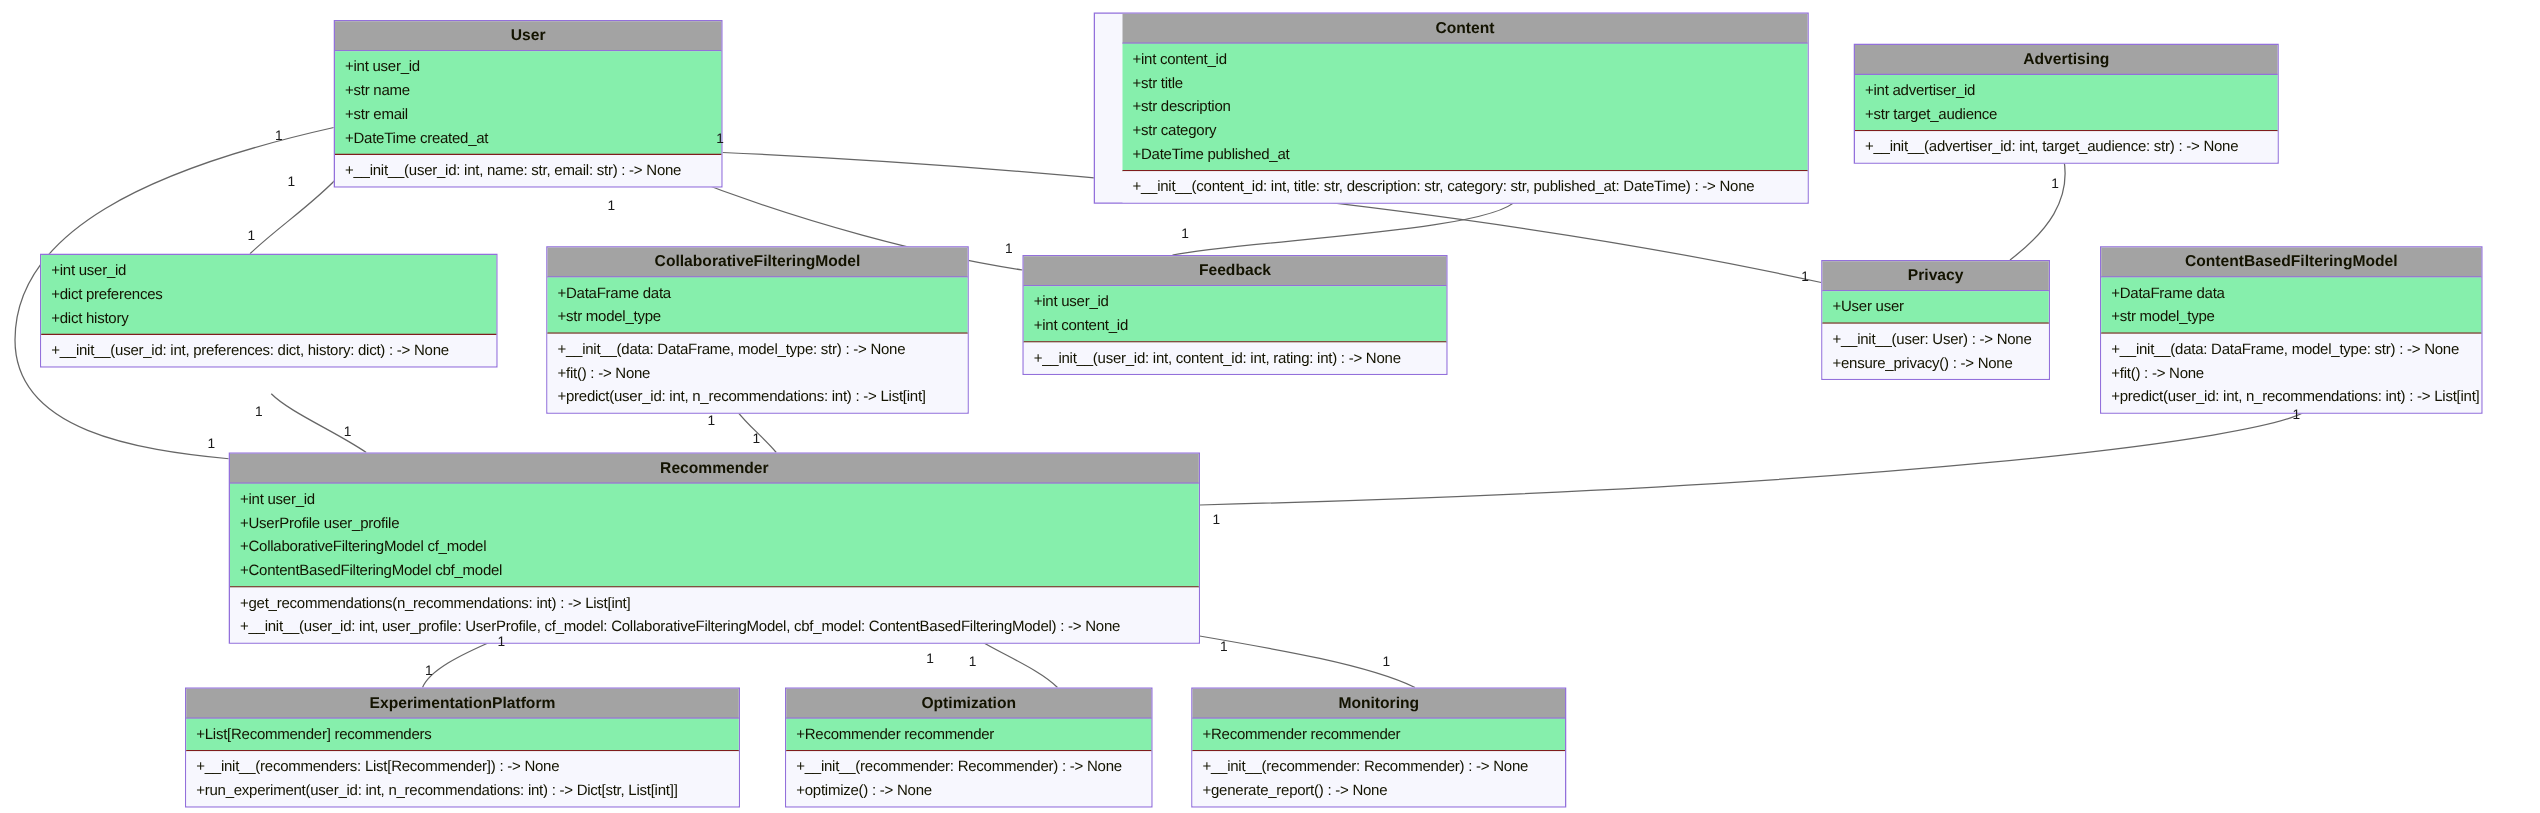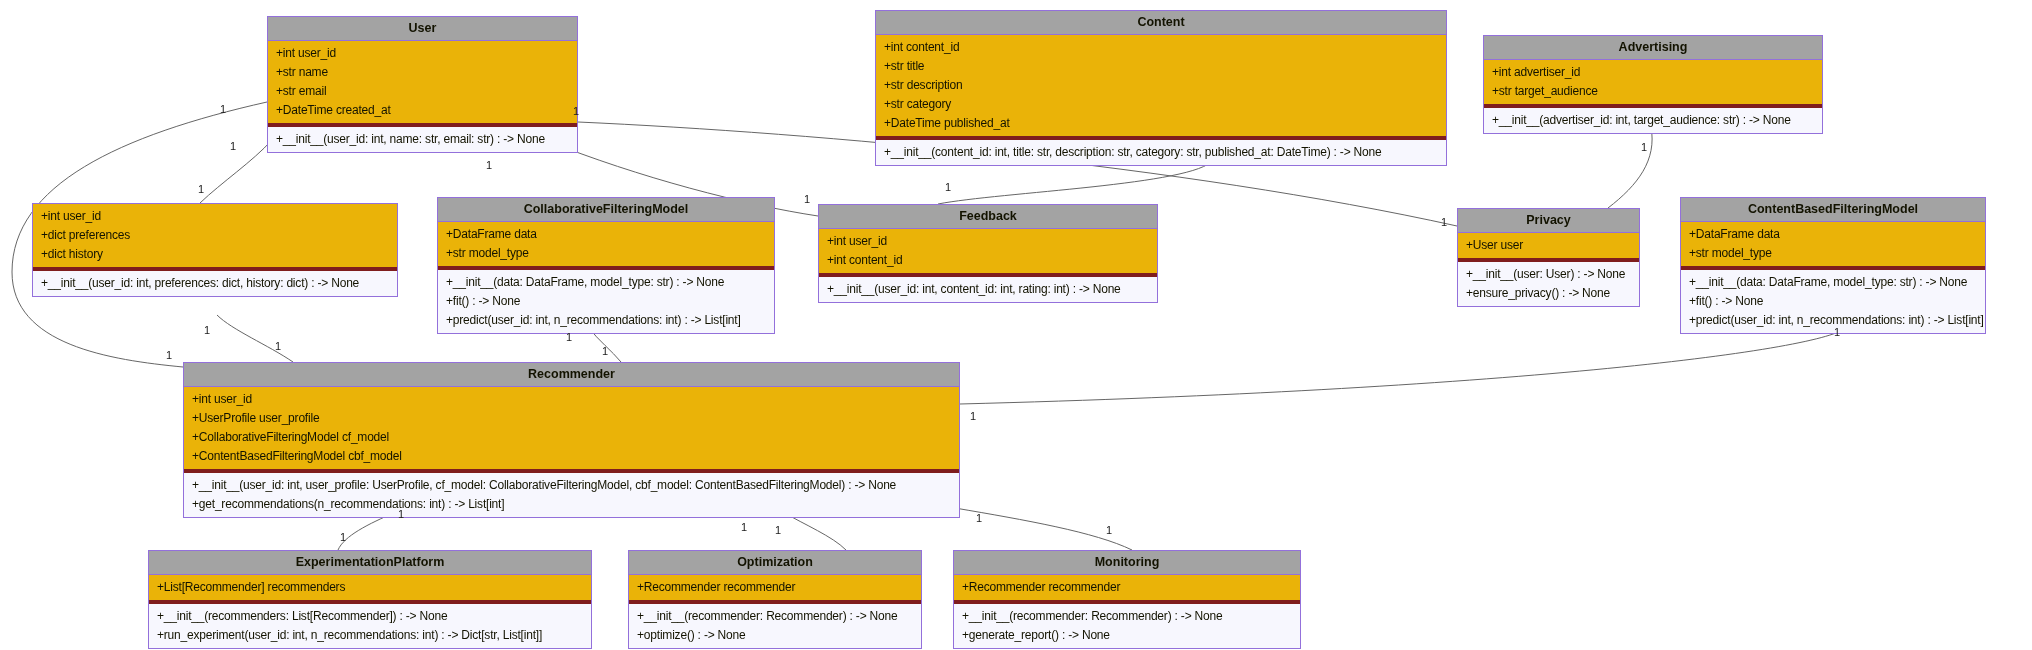--- a/index.html
+++ b/index.html
@@ -4,21 +4,21 @@
 <style>
   html,body{margin:0;padding:0;background:#ffffff;}
   body{width:2032px;height:650px;overflow:hidden;position:relative;
        font-family:"Liberation Sans", sans-serif;}
   #diagram{position:absolute;left:0;top:0;width:2032px;height:650px;}
   #edge-layer{position:absolute;left:0;top:0;z-index:1;}
   .class-box{position:absolute;z-index:2;border:1px solid #9370DB;background:#f7f7fe;
              box-sizing:border-box;font-size:12px;color:#131300;}
   .class-title{background:#a3a3a3;border-bottom:1px solid #9370DB;height:23px;line-height:23px;
                text-align:center;font-weight:bold;font-size:12.5px;white-space:nowrap;}
-  .class-attrs{background:#eab308;border-bottom:4px solid #7f1d1d;padding:3px 8px;}
+  .class-attrs{background:#86efac;border-bottom:1px solid #7f1d1d;padding:3px 8px;}
   .class-methods{background:#f7f7fe;padding:3px 8px;}
   .member-row{height:19px;line-height:19px;white-space:nowrap;letter-spacing:-0.2px;font-size:12px;}
   .mult-label{position:absolute;z-index:3;font-size:11px;color:#1a1a1a;line-height:11px;}
 </style>
 </head>
 <body>
 
 <div id="diagram">
   <svg id="edge-layer" width="2032" height="650">
       <path d="M272,140 C252,162 222,182 200,203" fill="none" stroke="#666666" stroke-width="1"></path>
@@ -61,21 +61,21 @@
       <div class="class-attrs">
         <div class="member-row">+int user_id</div>
         <div class="member-row">+str name</div>
         <div class="member-row">+str email</div>
         <div class="member-row">+DateTime created_at</div>
       </div>
       <div class="class-methods">
         <div class="member-row">+__init__(user_id: int, name: str, email: str) : -&gt; None</div>
       </div>
     </div>
-    <div class="class-box" style="left: 875px; top: 10px; width: 572px;">
+    <div class="class-box" style="left: 875px; top: 10px; width: 572px; padding-left: 22px;">
       <div class="class-title">Content</div>
       <div class="class-attrs">
         <div class="member-row">+int content_id</div>
         <div class="member-row">+str title</div>
         <div class="member-row">+str description</div>
         <div class="member-row">+str category</div>
         <div class="member-row">+DateTime published_at</div>
       </div>
       <div class="class-methods">
         <div class="member-row">+__init__(content_id: int, title: str, description: str, category: str, published_at: DateTime) : -&gt; None</div>
@@ -147,22 +147,22 @@
     </div>
     <div class="class-box" style="left: 183px; top: 362px; width: 777px;">
       <div class="class-title">Recommender</div>
       <div class="class-attrs">
         <div class="member-row">+int user_id</div>
         <div class="member-row">+UserProfile user_profile</div>
         <div class="member-row">+CollaborativeFilteringModel cf_model</div>
         <div class="member-row">+ContentBasedFilteringModel cbf_model</div>
       </div>
       <div class="class-methods">
+        <div class="member-row">+get_recommendations(n_recommendations: int) : -&gt; List[int]</div>
         <div class="member-row">+__init__(user_id: int, user_profile: UserProfile, cf_model: CollaborativeFilteringModel, cbf_model: ContentBasedFilteringModel) : -&gt; None</div>
-        <div class="member-row">+get_recommendations(n_recommendations: int) : -&gt; List[int]</div>
       </div>
     </div>
     <div class="class-box" style="left: 148px; top: 550px; width: 444px;">
       <div class="class-title">ExperimentationPlatform</div>
       <div class="class-attrs">
         <div class="member-row">+List[Recommender] recommenders</div>
       </div>
       <div class="class-methods">
         <div class="member-row">+__init__(recommenders: List[Recommender]) : -&gt; None</div>
         <div class="member-row">+run_experiment(user_id: int, n_recommendations: int) : -&gt; Dict[str, List[int]]</div>
@@ -171,21 +171,21 @@
     <div class="class-box" style="left: 628px; top: 550px; width: 294px;">
       <div class="class-title">Optimization</div>
       <div class="class-attrs">
         <div class="member-row">+Recommender recommender</div>
       </div>
       <div class="class-methods">
         <div class="member-row">+__init__(recommender: Recommender) : -&gt; None</div>
         <div class="member-row">+optimize() : -&gt; None</div>
       </div>
     </div>
-    <div class="class-box" style="left: 953px; top: 550px; width: 348px;">
+    <div class="class-box" style="left: 953px; top: 550px; width: 300px;">
       <div class="class-title">Monitoring</div>
       <div class="class-attrs">
         <div class="member-row">+Recommender recommender</div>
       </div>
       <div class="class-methods">
         <div class="member-row">+__init__(recommender: Recommender) : -&gt; None</div>
         <div class="member-row">+generate_report() : -&gt; None</div>
       </div>
     </div>
   </div>

